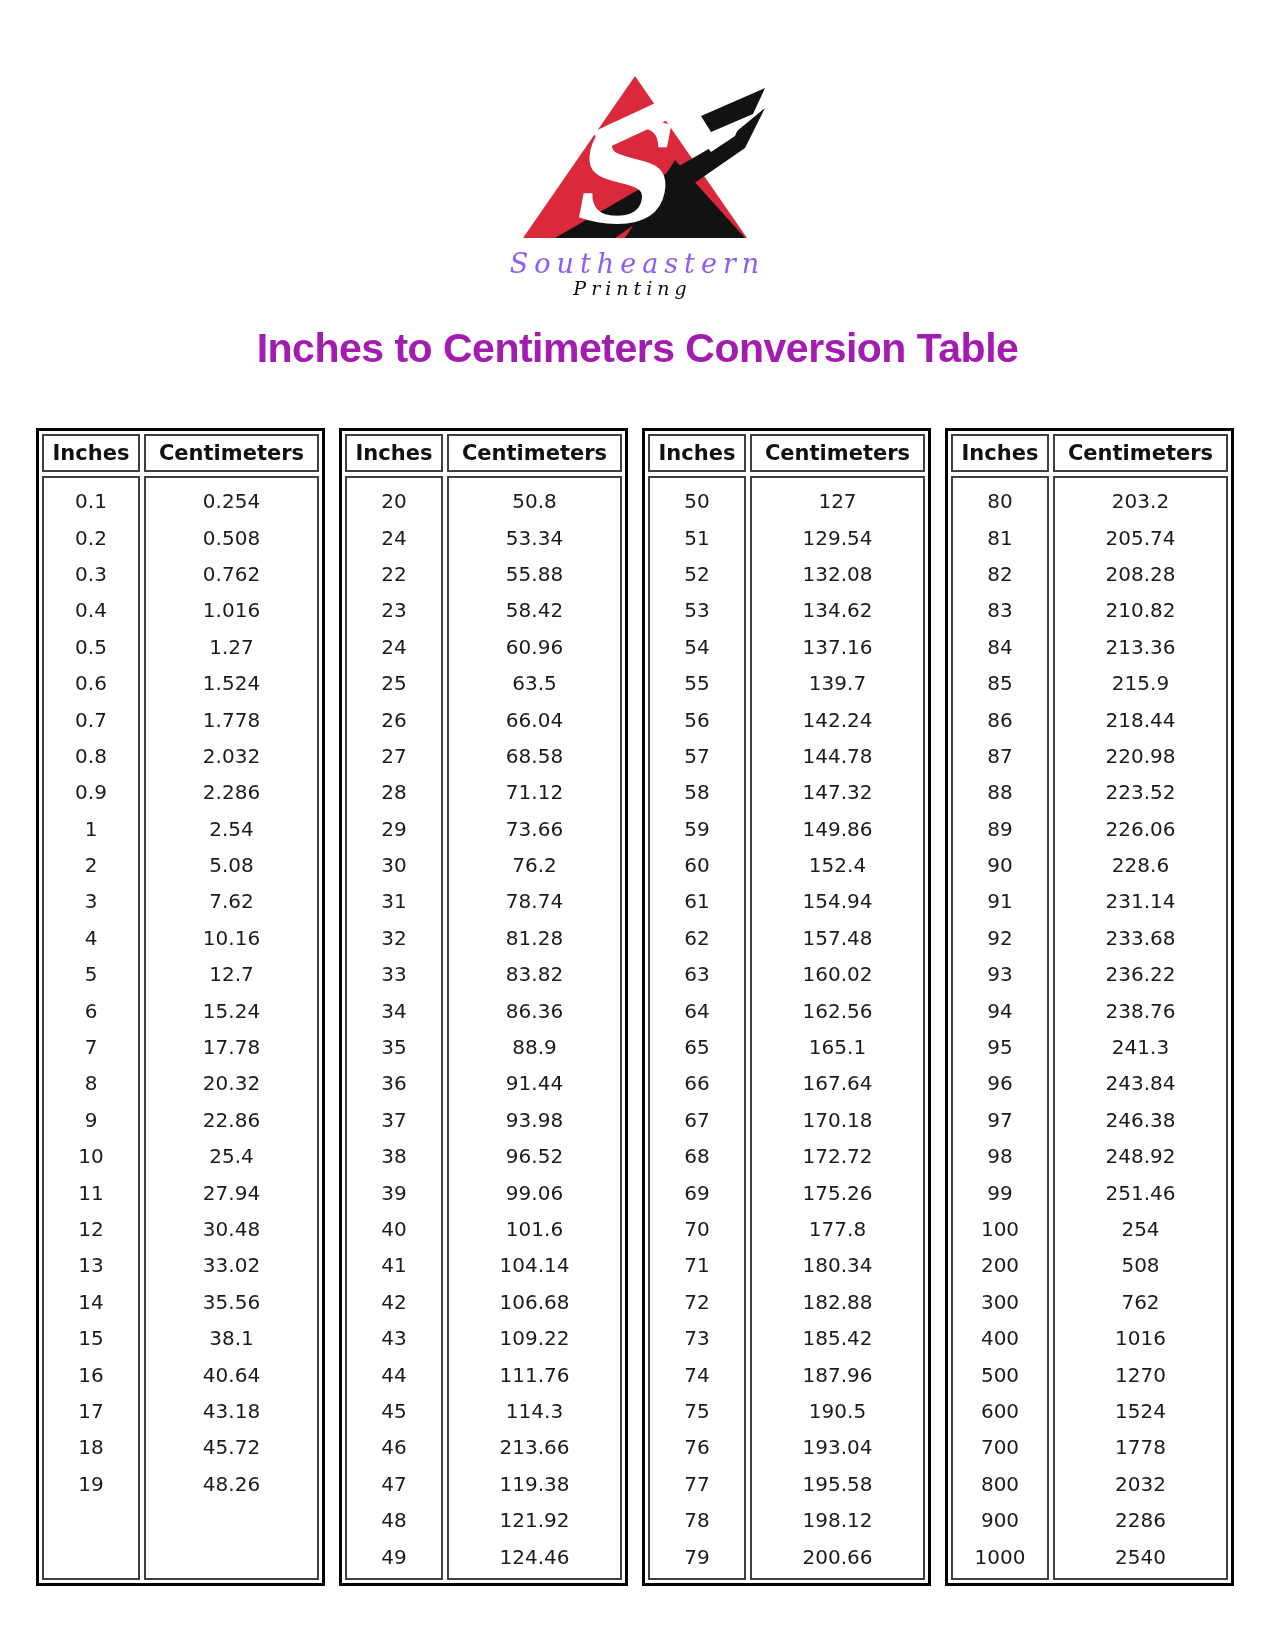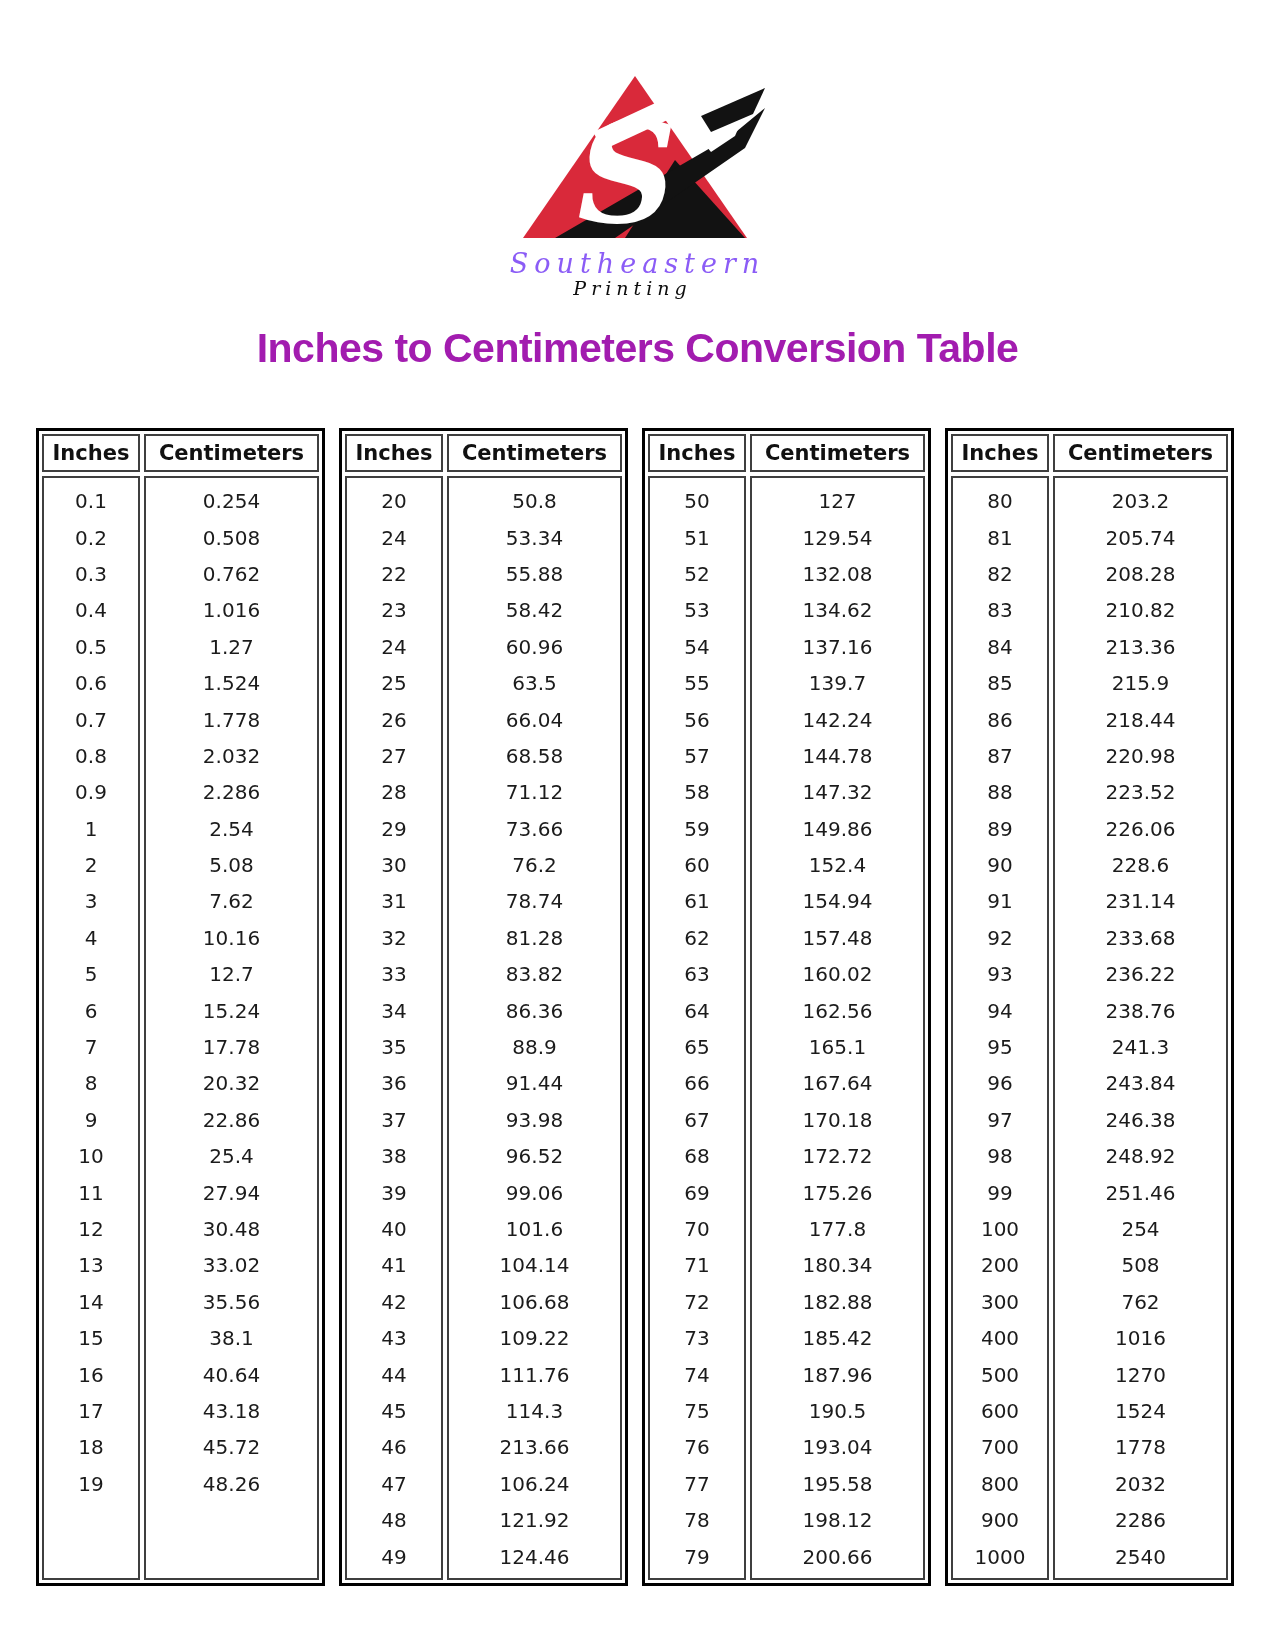--- a/index.html
+++ b/index.html
@@ -205,21 +205,21 @@
             <div class="line">93.98</div>
             <div class="line">96.52</div>
             <div class="line">99.06</div>
             <div class="line">101.6</div>
             <div class="line">104.14</div>
             <div class="line">106.68</div>
             <div class="line">109.22</div>
             <div class="line">111.76</div>
             <div class="line">114.3</div>
             <div class="line">213.66</div>
-            <div class="line">106.24</div>
+            <div class="line">119.38</div>
             <div class="line">121.92</div>
             <div class="line">124.46</div>
           </div>
       </div>
     </div>
 
     <div class="group">
       <div class="grid">
         <div class="cell head">Inches</div>
         <div class="cell head">Centimeters</div>

